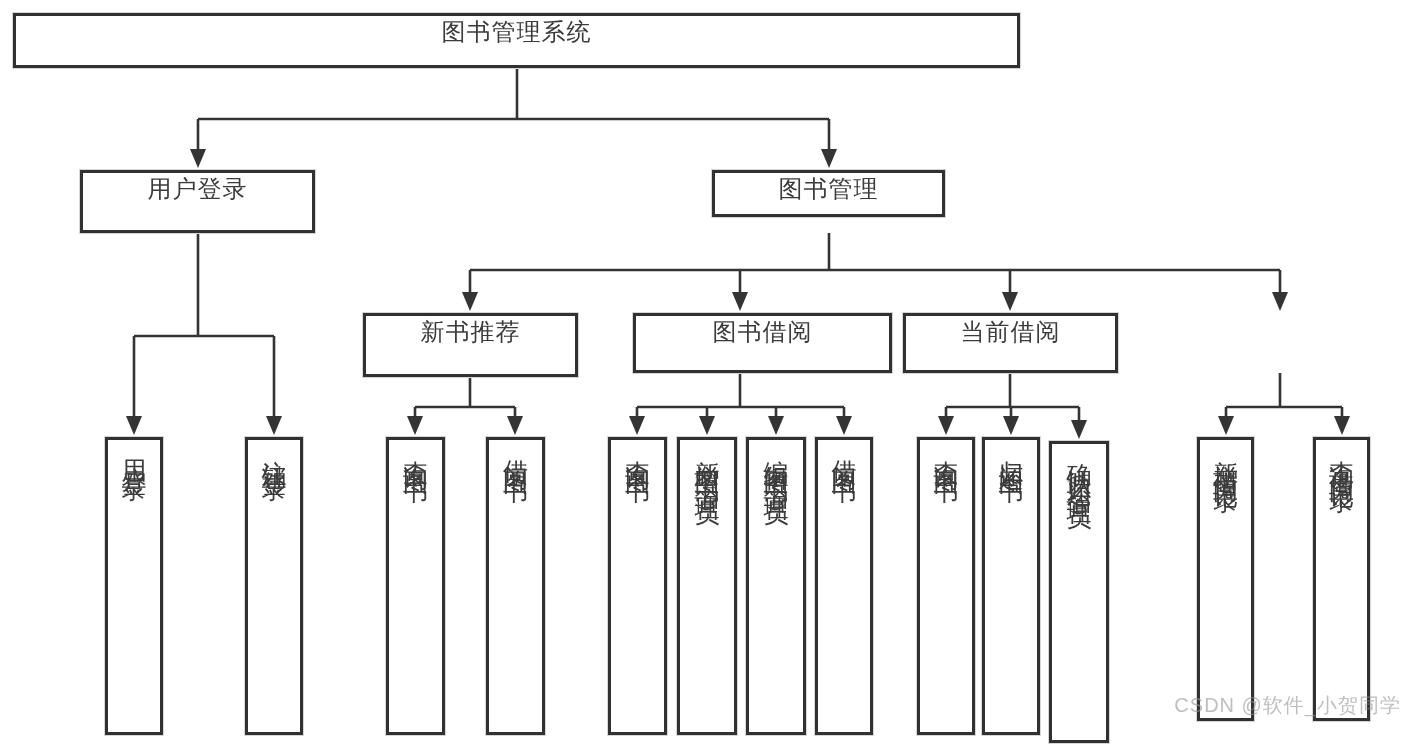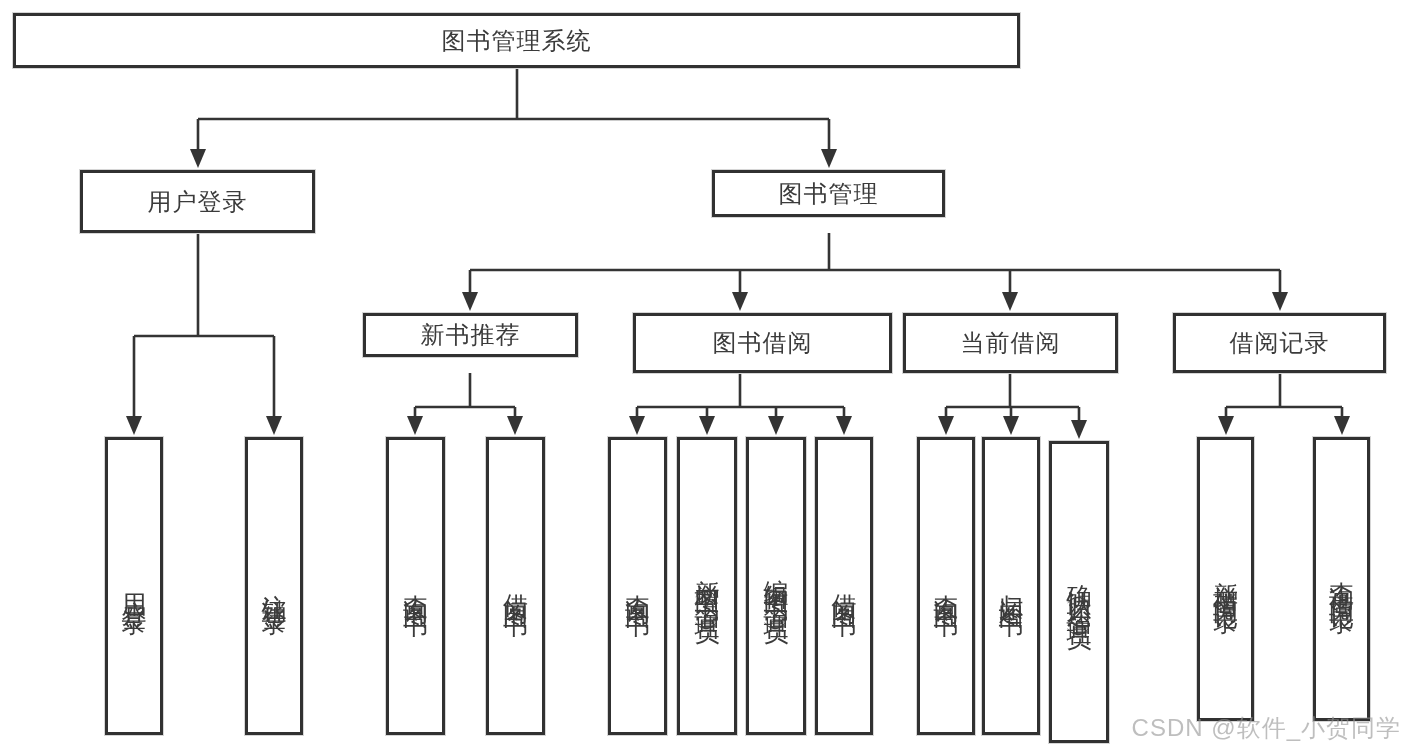--- a/index.html
+++ b/index.html
@@ -22,42 +22,41 @@
     z-index: 1;
   }
   .node {
     position: absolute;
     box-sizing: border-box;
     border: 3px solid #313131;
     box-shadow: 0 0 0 1px #d6d6d6;
     background: #ffffff;
     color: #3b3b3b;
     display: flex;
-    align-items: center;
     justify-content: center;
     z-index: 2;
     font-size: 24px;
     letter-spacing: 1px;
     white-space: nowrap;
   }
   .node .vtext {
     writing-mode: vertical-rl;
     text-orientation: mixed;
     font-size: 25px;
     letter-spacing: 6px;
     line-height: 1;
     white-space: nowrap;
   }
   
   #n-root            { left: 13px;   top: 13px;  width: 1007px; height: 55px; }
   
   #n-user-login      { left: 80px;   top: 170px; width: 235px;  height: 63px; }
   #n-book-mgmt       { left: 712px;  top: 170px; width: 233px;  height: 47px; }
   
-  #n-new-book-rec    { left: 363px;  top: 313px; width: 215px;  height: 44px; }
+  #n-new-book-rec    { left: 363px;  top: 313px; width: 215px;  height: 64px; }
   #n-book-borrow     { left: 633px;  top: 313px; width: 259px;  height: 60px; }
   #n-current-borrow  { left: 903px;  top: 313px; width: 215px;  height: 60px; }
   #n-borrow-records  { left: 1173px; top: 313px; width: 213px;  height: 60px; }
   
   #n-login           { left: 105px;  top: 437px; width: 58px;  height: 298px; }
   #n-logout          { left: 245px;  top: 437px; width: 58px;  height: 298px; }
   #n-query-a         { left: 386px;  top: 437px; width: 59px;  height: 298px; }
   #n-borrow-a        { left: 486px;  top: 437px; width: 59px;  height: 298px; }
   #n-query-b         { left: 608px;  top: 437px; width: 59px;  height: 298px; }
   #n-add-book        { left: 677px;  top: 437px; width: 60px;  height: 298px; }
@@ -65,23 +64,23 @@
   #n-borrow-b        { left: 815px;  top: 437px; width: 58px;  height: 298px; }
   #n-query-c         { left: 917px;  top: 437px; width: 58px;  height: 298px; }
   #n-return-book     { left: 982px;  top: 437px; width: 58px;  height: 298px; }
   #n-confirm-return  { left: 1049px; top: 441px; width: 60px;  height: 302px; }
   #n-add-record      { left: 1197px; top: 437px; width: 57px;  height: 284px; }
   #n-query-record    { left: 1313px; top: 437px; width: 57px;  height: 284px; }
 
   #watermark {
     position: absolute;
     right: 4px;
-    top: 712px;
+    top: 692px;
     z-index: 3;
-    font-size: 24px;
+    font-size: 20px;
     color: rgba(150, 150, 150, 0.62);
     letter-spacing: 1px;
     white-space: nowrap;
   }
 </style>
 </head>
 <body>
 
 <div id="stage">
 
@@ -131,23 +130,20 @@
 
   <div class="node" id="n-new-book-rec">
     <span>新书推荐</span>
   </div>
   <div class="node" id="n-book-borrow">
     <span>图书借阅</span>
   </div>
   <div class="node" id="n-current-borrow">
     <span>当前借阅</span>
   </div>
-  <div class="node" id="n-borrow-records">
-    <span>借阅记录</span>
-  </div>
 
   <div class="node" id="n-login">
     <span class="vtext">用户登录</span>
   </div>
   <div class="node" id="n-logout">
     <span class="vtext">注销登录</span>
   </div>
   <div class="node" id="n-query-a">
     <span class="vtext">查询图书</span>
   </div>

